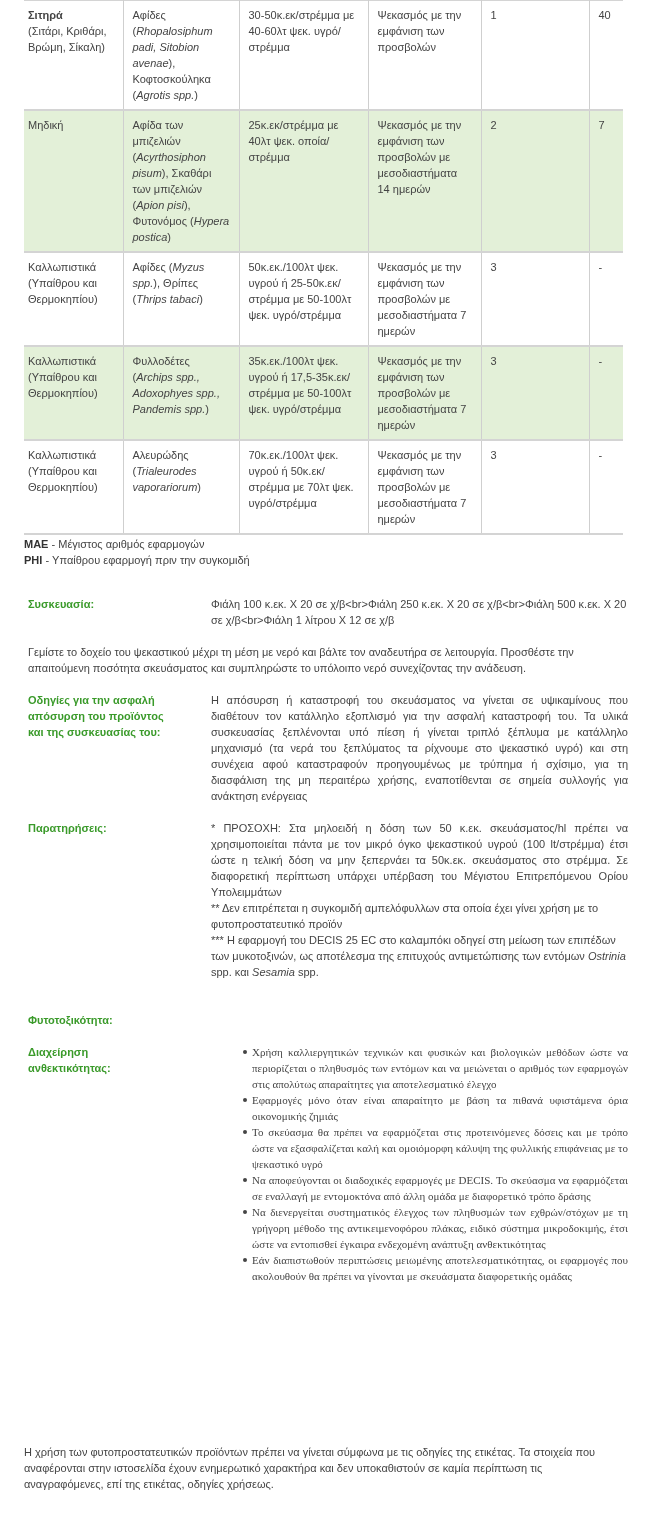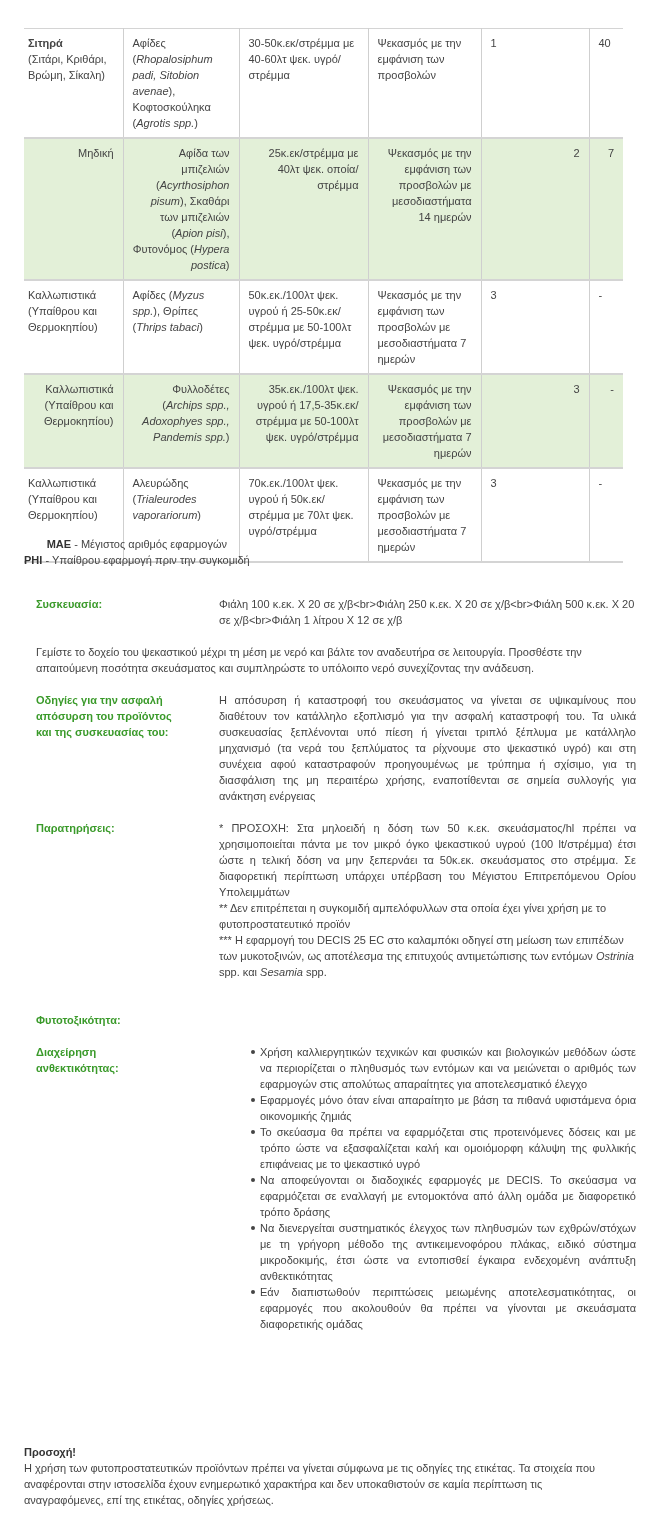--- a/index.html
+++ b/index.html
@@ -15,64 +15,62 @@
   }
   table.doses {
     position: absolute;
     left: 24px;
     top: 0;
     width: 599px;
     border-collapse: collapse;
     table-layout: fixed;
     font-size: 11px;
     line-height: 16px;
-    margin-top: 28px;
   }
   table.doses td {
     border-right: 1px solid #cfcfcf;
     border-bottom: 2px solid #d4d4d4;
     vertical-align: top;
     padding: 6px 9px 6px 9px;
     color: #444444;
   }
   table.doses tr:first-child td { border-top: 1px solid #d4d4d4; }
   table.doses td:first-child { padding-left: 4px; }
   table.doses td:last-child { border-right: none; }
-  table.doses tr.alt td { background: #e3f0d8; text-align: right; }
+  table.doses tr.alt td { background: #e3f0d8; }
   td.crop { color: #3a9a2a; }
   td.crop b { font-weight: bold; }
   .legend {
     position: absolute;
     left: 24px;
     top: 536px;
     font-size: 11px;
     line-height: 16px;
     color: #444;
-    text-align: center;
   }
   .legend b { color: #333; }
   .details {
     position: absolute;
-    left: 36px;
+    left: 28px;
     top: 596px;
     width: 600px;
     font-size: 11px;
     line-height: 16px;
   }
   .drow { display: flex; margin-bottom: 16px; }
   .dlabel {
     width: 183px;
     flex: 0 0 183px;
     color: #3a9a2a;
     font-weight: bold;
   }
   .dvalue { flex: 1; color: #444; }
   .dvalue.justify { text-align: justify; }
   .dvalue ul { margin: 0; padding-left: 41px; list-style: none; }
-  .dvalue li { position: relative; padding-left: 0; text-align: justify; }
+  .dvalue li { position: relative; padding-left: 0; text-align: justify; font-family: Liberation Serif, serif; }
   .dvalue li::before {
     content: "";
     position: absolute;
     left: -9px;
     top: 6px;
     width: 4px;
     height: 4px;
     border-radius: 50%;
     background: #444;
   }
@@ -181,15 +179,14 @@
           <li>Το σκεύασμα θα πρέπει να εφαρμόζεται στις προτεινόμενες δόσεις και με τρόπο ώστε να εξασφαλίζεται καλή και ομοιόμορφη κάλυψη της φυλλικής επιφάνειας με το ψεκαστικό υγρό</li>
           <li>Να αποφεύγονται οι διαδοχικές εφαρμογές με DECIS. Το σκεύασμα να εφαρμόζεται σε εναλλαγή με εντομοκτόνα από άλλη ομάδα με διαφορετικό τρόπο δράσης</li>
           <li>Να διενεργείται συστηματικός έλεγχος των πληθυσμών των εχθρών/στόχων με τη γρήγορη μέθοδο της αντικειμενοφόρου πλάκας, ειδικό σύστημα μικροδοκιμής, έτσι ώστε να εντοπισθεί έγκαιρα ενδεχομένη ανάπτυξη ανθεκτικότητας</li>
           <li>Εάν διαπιστωθούν περιπτώσεις μειωμένης αποτελεσματικότητας, οι εφαρμογές που ακολουθούν θα πρέπει να γίνονται με σκευάσματα διαφορετικής ομάδας</li>
         </ul>
     </div>
   </div>
 </div>
 
 <div class="warning">
-  <b>Προσοχή!</b>
   <div>Η χρήση των φυτοπροστατευτικών προϊόντων πρέπει να γίνεται σύμφωνα με τις οδηγίες της ετικέτας. Τα στοιχεία που αναφέρονται στην ιστοσελίδα έχουν ενημερωτικό χαρακτήρα και δεν υποκαθιστούν σε καμία περίπτωση τις αναγραφόμενες, επί της ετικέτας, οδηγίες χρήσεως.</div>
 </div>
 
 </body></html>

